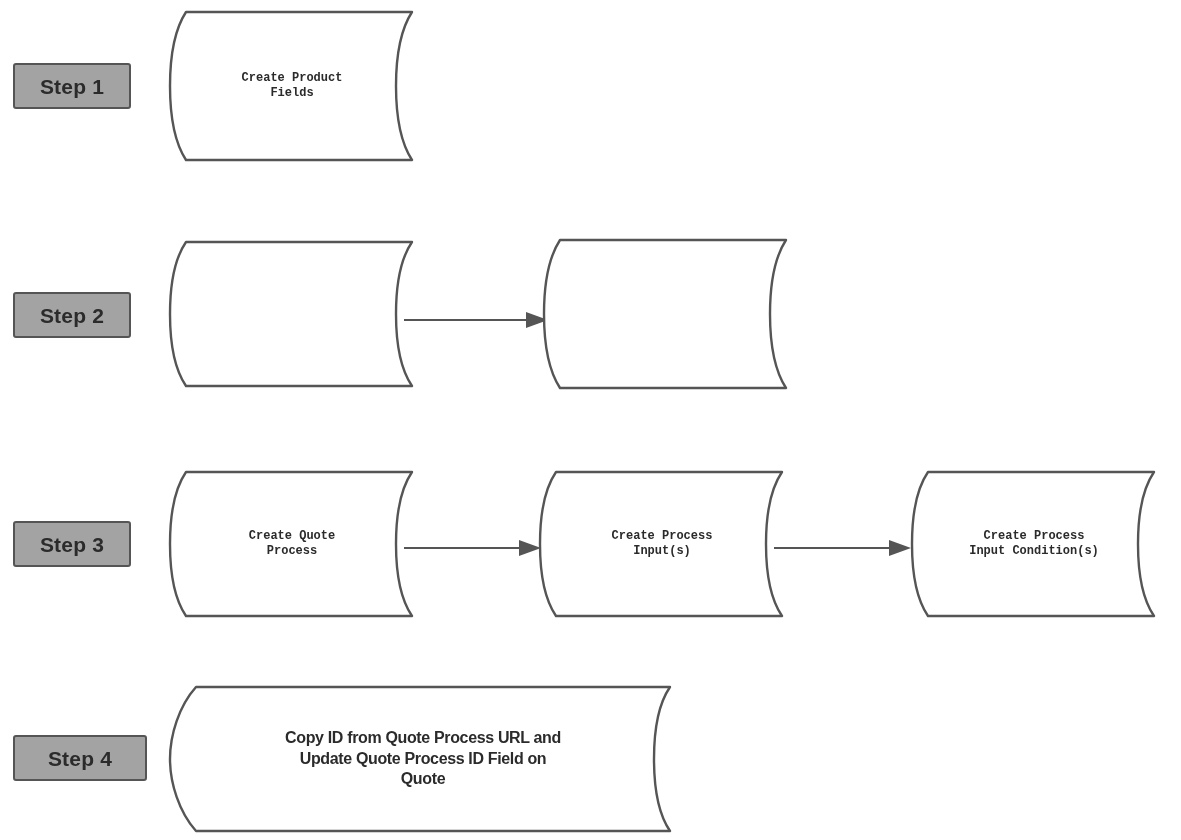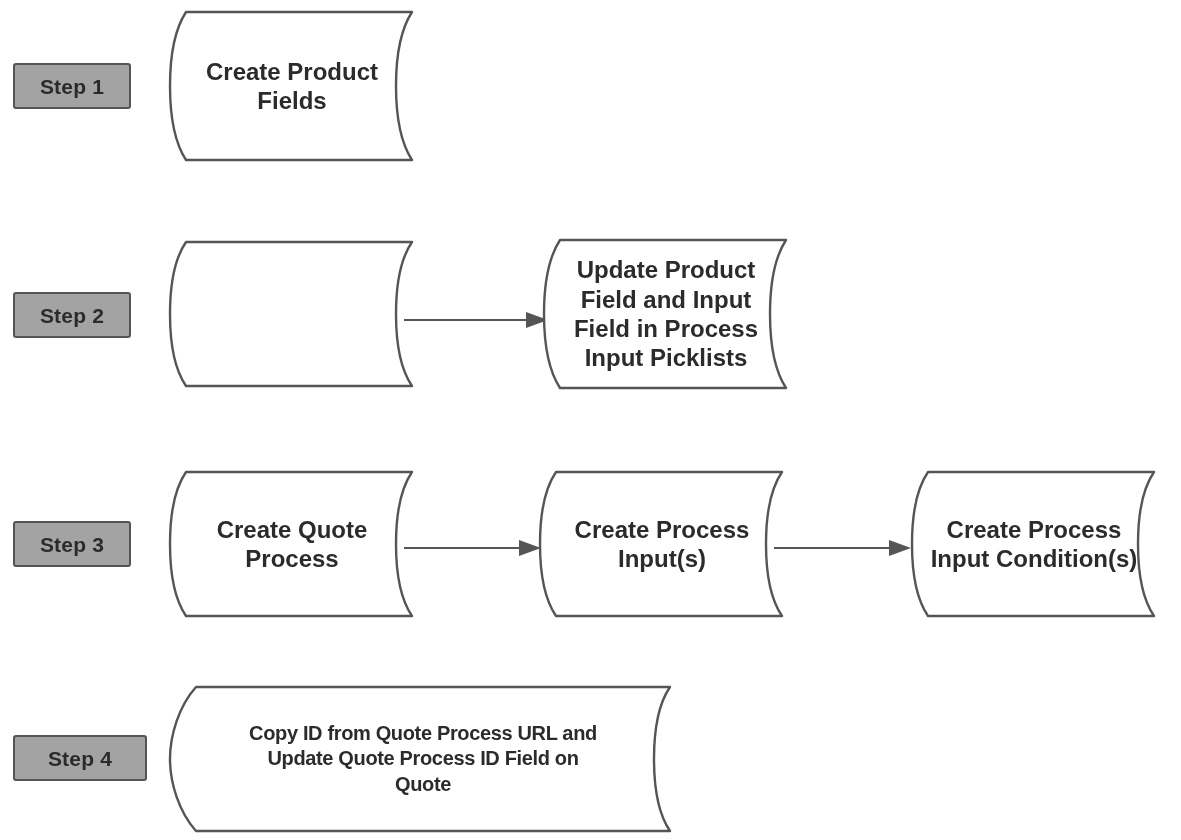--- a/index.html
+++ b/index.html
@@ -57,23 +57,23 @@
     display: flex;
     align-items: center;
     justify-content: center;
     text-align: center;
     color: #2b2b2b;
     font-weight: bold;
     line-height: 1.22;
     pointer-events: none;
     white-space: pre-line;
   }
-  .tape-label.size-m { font-size: 24px; }
+  .tape-label.size-m { font-size: 12px; font-family: Liberation Mono, monospace; }
   .tape-label.narrow {
-    font-size: 20px;
+    font-size: 16px;
     letter-spacing: -0.35px;
     line-height: 1.28;
   }
   
   .arrow {
     position: absolute;
   }
   .arrow svg { display: block; overflow: visible; }
   .arrow-line {
     stroke: #555555;
@@ -134,24 +134,20 @@
   <div class="tape" style="left:544px; top:238px; width:258px; height:152px;">
     <svg width="258" height="152" viewBox="0 0 258 152" aria-hidden="true">
       <path class="tape-path" d="M 16 2
                L 242 2
                C 229 22, 226 52, 226 76
                C 226 100, 229 130, 242 150
                L 16 150
                C 3 130, 0 100, 0 76
                C 0 52, 3 22, 16 2 Z"></path>
     </svg>
-    <div class="tape-label size-m" style="left:18px; top:0px; width:208px; height:152px;">Update Product
-Field and Input
-Field in Process
-Input Picklists</div>
   </div>
 
   <div class="step-pill" style="left:13px; top:521px; width:118px; height:46px;align-items:center;">
     <span>Step 3</span>
   </div>
 
   <div class="tape" style="left:170px; top:470px; width:258px; height:148px;">
     <svg width="258" height="148" viewBox="0 0 258 148" aria-hidden="true">
       <path class="tape-path" d="M 16 2
                L 242 2

